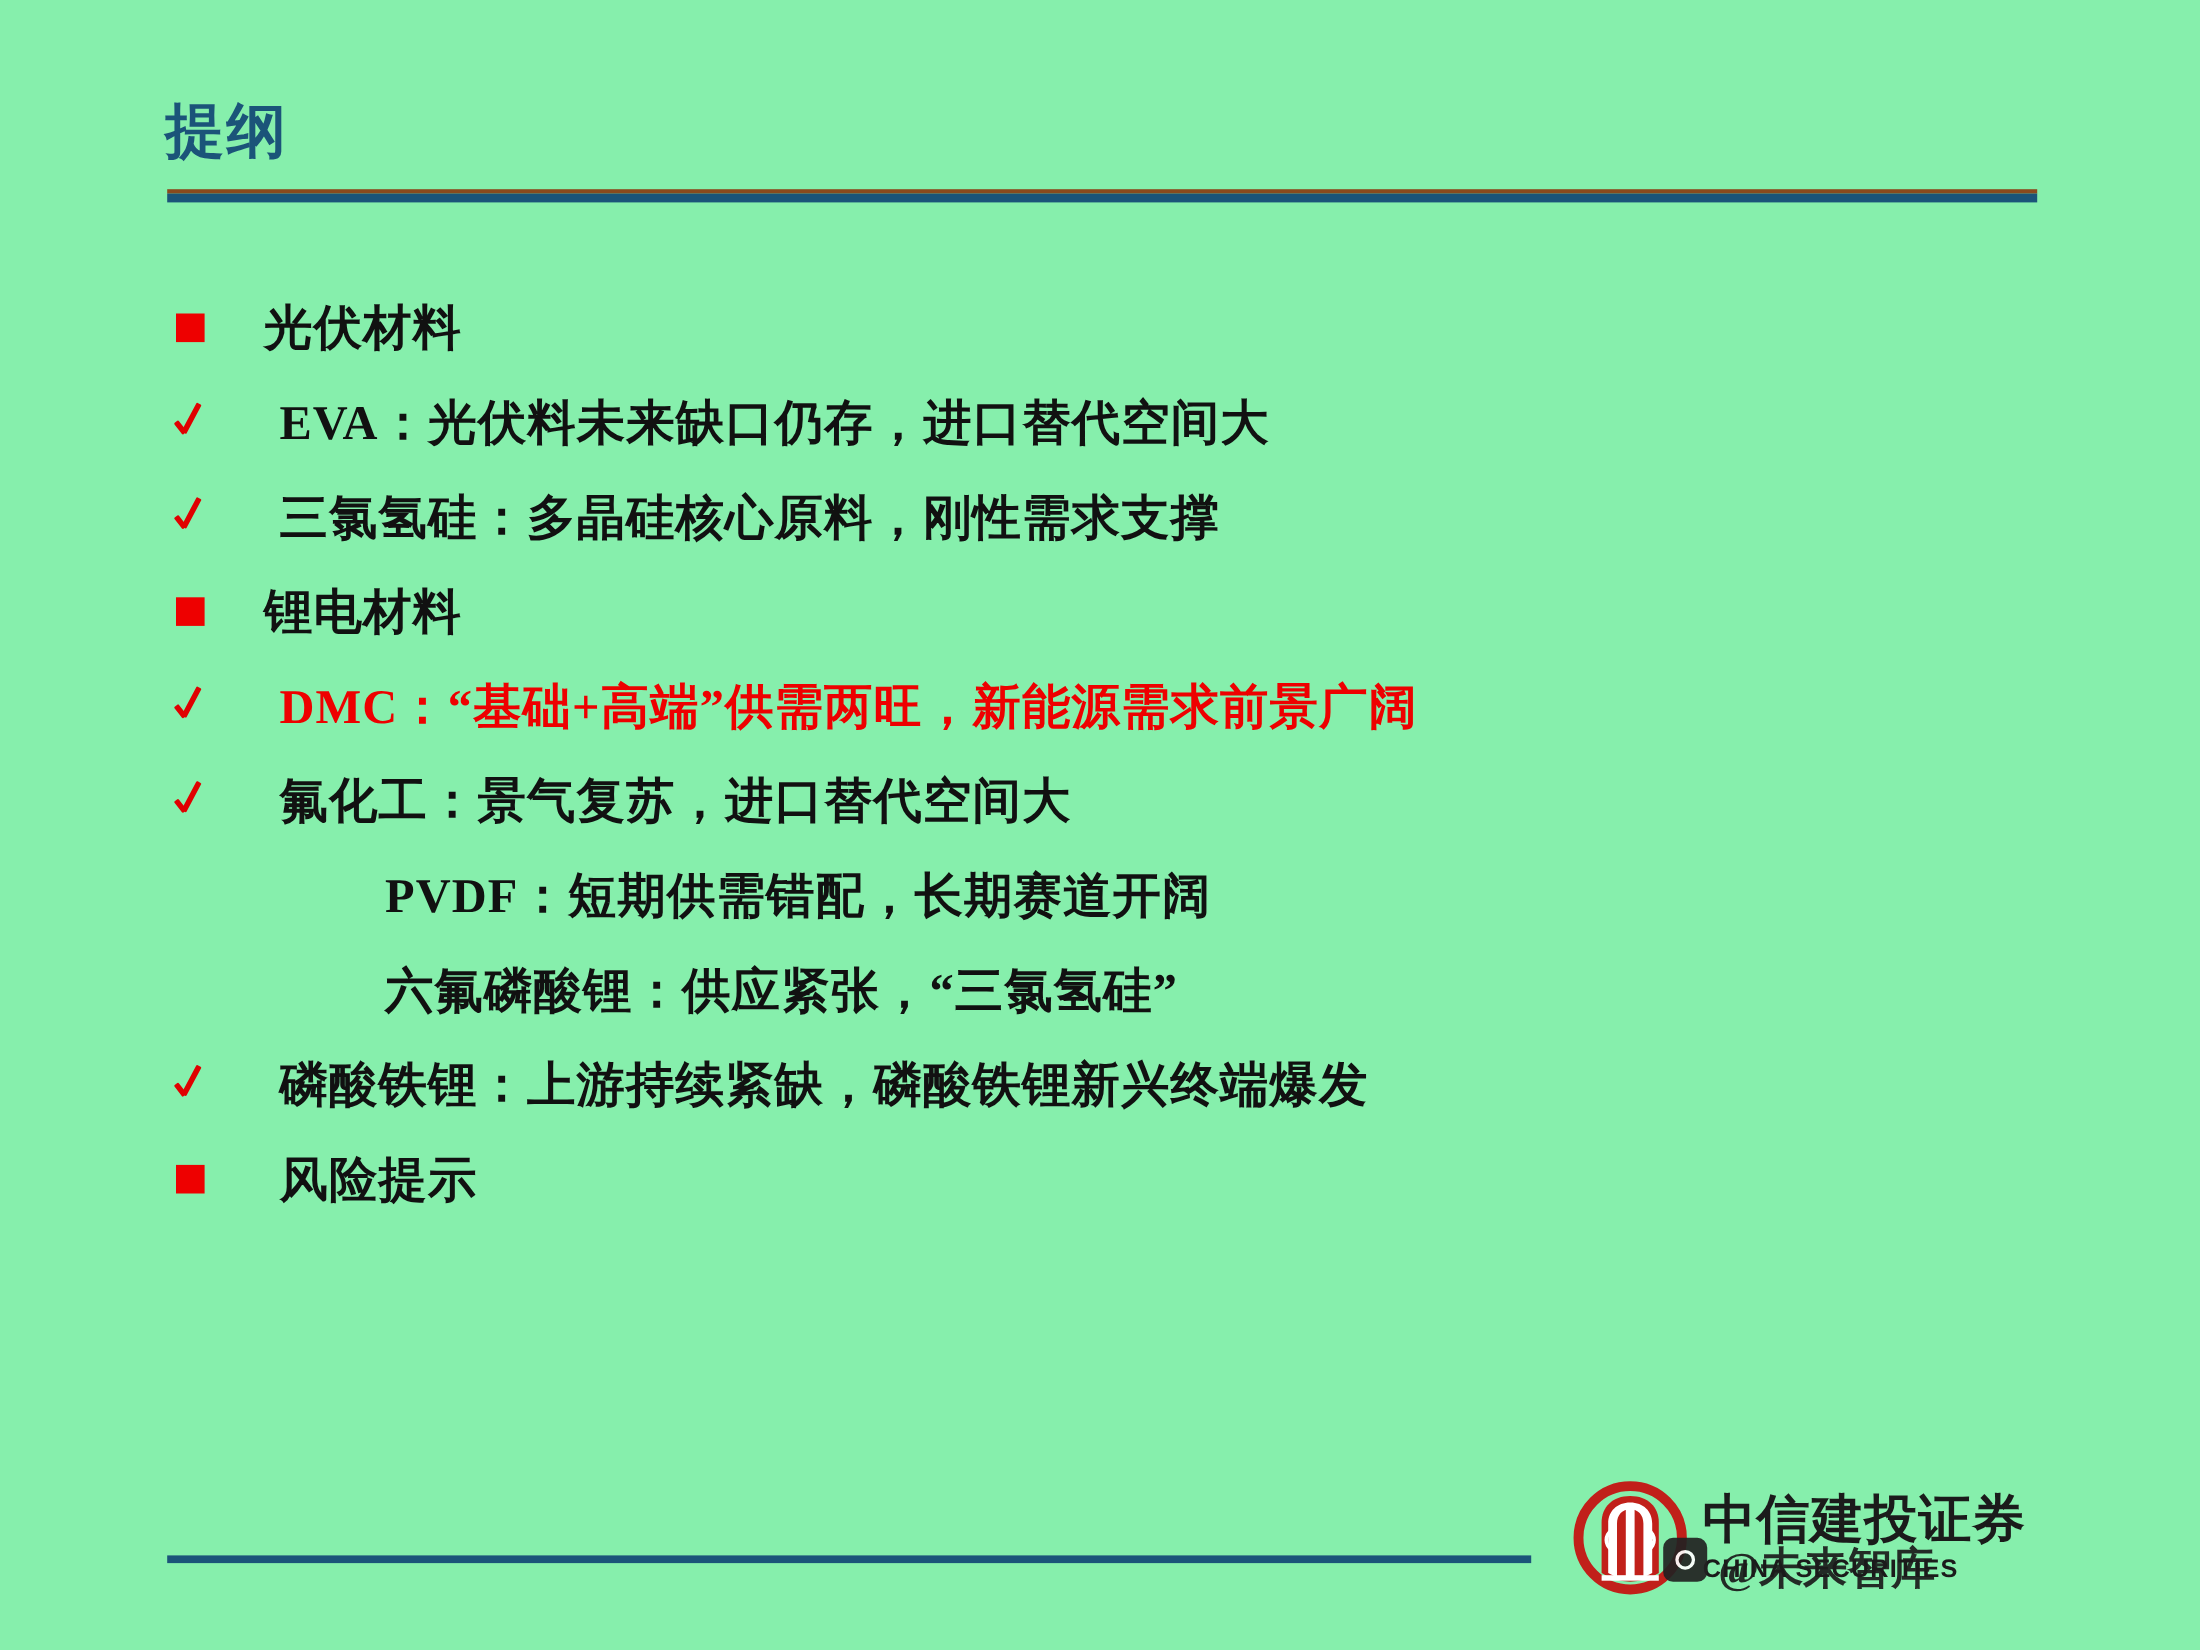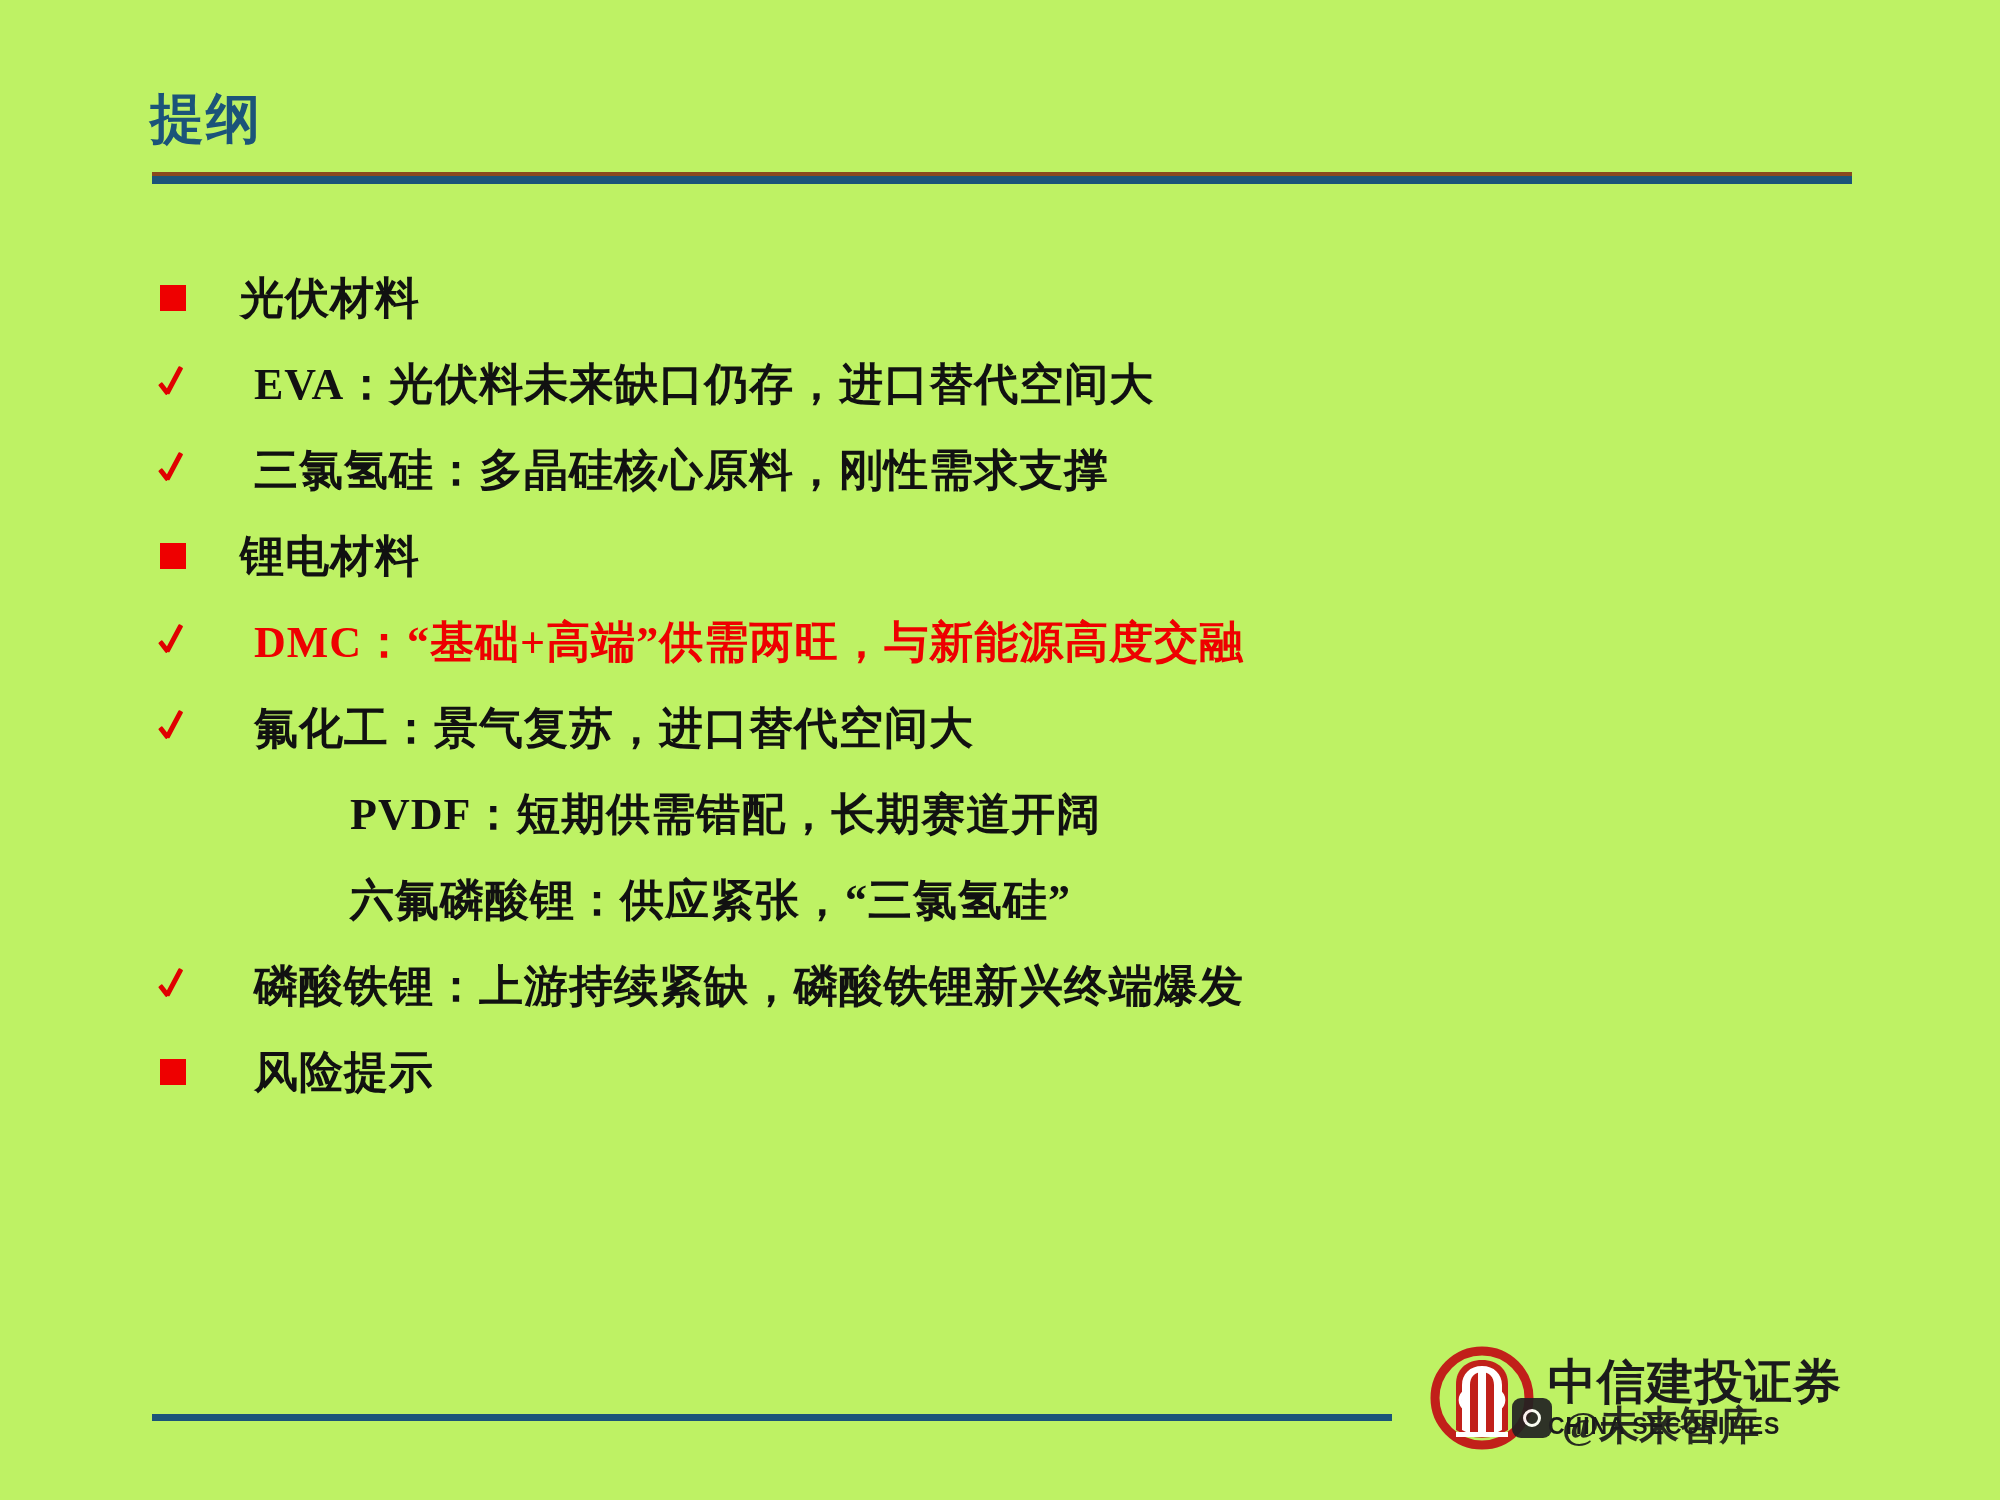--- a/index.html
+++ b/index.html
@@ -13,21 +13,21 @@
     position: relative;
     font-family: "Liberation Serif", "DejaVu Serif", serif;
     overflow: hidden;
   }
 
   #slide {
     position: absolute;
     left: 0; top: 0;
     width: 2000px;
     height: 1500px;
-    background: #bef264;
+    background: #86efac;
   }
 
   
   #title-area {
     position: absolute;
     left: 150px;
     top: 92px;
     width: 1000px;
     height: 80px;
   }
@@ -273,21 +273,21 @@
       <div class="bullet-cell">
         <span class="sq-bullet"></span>
       </div>
       <div class="txt level1 indent-1">锂电材料</div>
     </div>
 
     <div class="line">
       <div class="bullet-cell">
         <span class="check-bullet"></span>
       </div>
-      <div class="txt level2 indent-2 red">DMC：“基础+高端”供需两旺，与新能源高度交融</div>
+      <div class="txt level2 indent-2 red">DMC：“基础+高端”供需两旺，新能源需求前景广阔</div>
     </div>
 
     <div class="line">
       <div class="bullet-cell">
         <span class="check-bullet"></span>
       </div>
       <div class="txt level2 indent-2">氟化工：景气复苏，进口替代空间大</div>
     </div>
 
     <div class="line">

